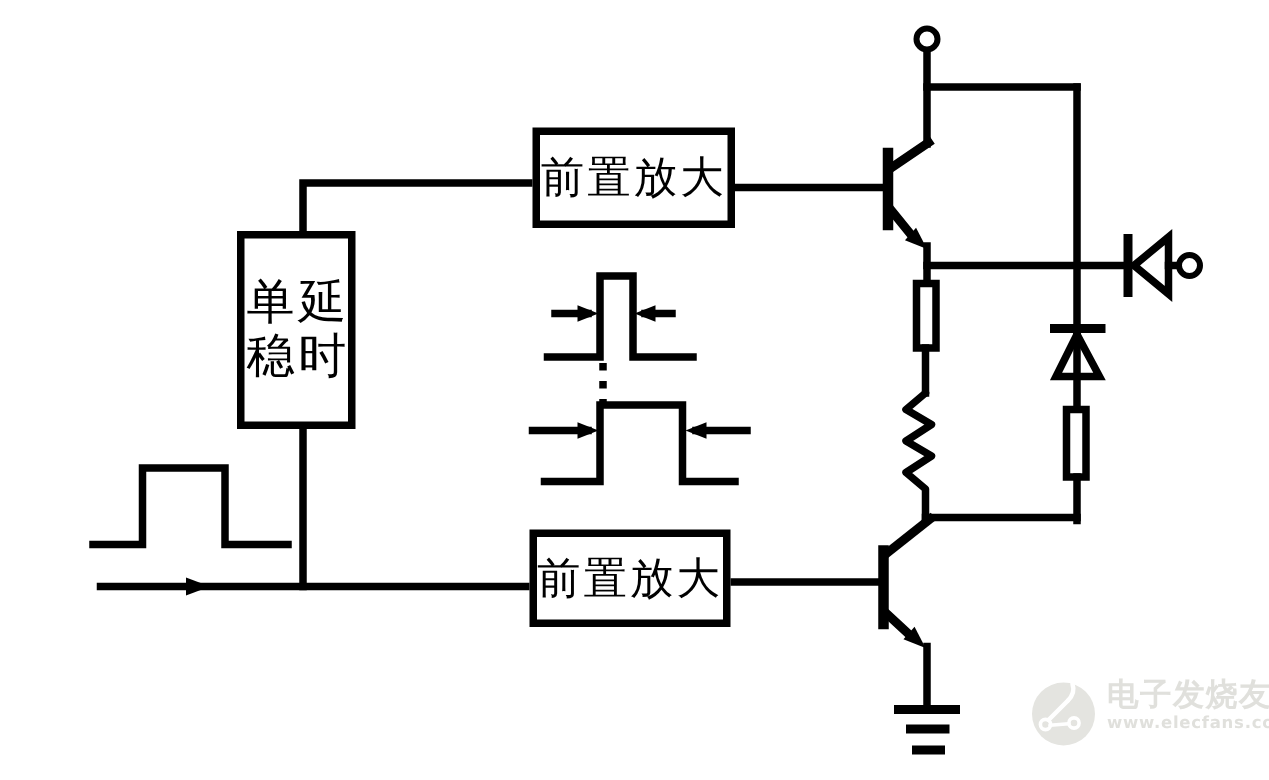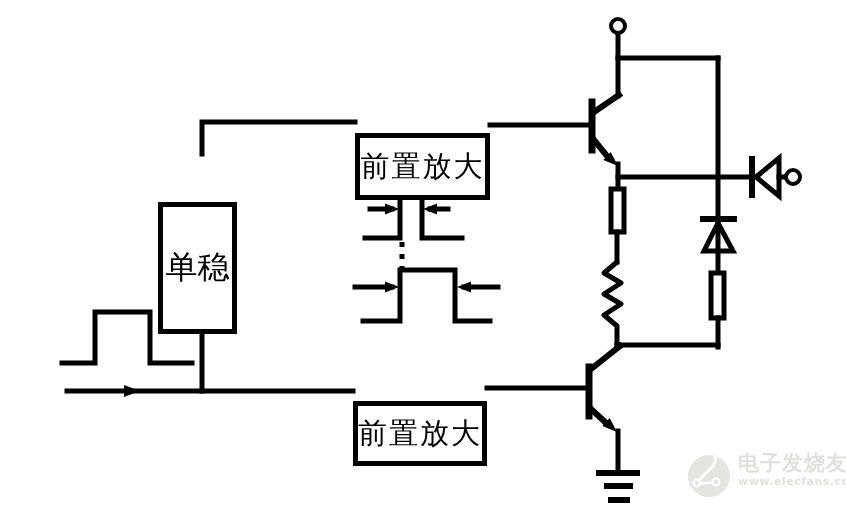--- a/index.html
+++ b/index.html
@@ -15,21 +15,21 @@
   .zig{fill:none;stroke:var(--line,#000);stroke-width:5;stroke-linejoin:round;stroke-linecap:round;}
   .dot{fill:none;stroke:var(--line,#000);stroke-width:5;stroke-dasharray:5 7;}
   .blk{fill:var(--line,#000);stroke:none;}
   .sym{fill:#fff;stroke:var(--line,#000);stroke-width:5;}
   .term{fill:#fff;stroke:var(--line,#000);stroke-width:4;}
 
   
   .block{position:absolute;box-sizing:border-box;border:5px solid var(--line,#000);
          background:#fff;display:flex;align-items:center;justify-content:center;
          text-align:center;color:var(--line,#000);
-         font-family:"DejaVu Serif","Liberation Serif",serif;margin-top:48px;}
+         font-family:"DejaVu Serif","Liberation Serif",serif;}
   .block .stack{display:flex;flex-direction:row;line-height:1.12;justify-content:center;}
   #monostable-block{left:158px;top:154px;width:79px;height:132px;font-size:32px;}
   #preamp-top-block{left:355px;top:85px;width:135px;height:67px;font-size:29px;letter-spacing:2px;}
   #preamp-bottom-block{left:353px;top:353px;width:134px;height:65px;font-size:29px;letter-spacing:2px;}
 
   
   #watermark{position:absolute;left:686px;top:452px;width:160px;height:66px;
              display:flex;align-items:flex-start;color:var(--wm,#dfdfdb);}
   #wm-logo{flex:0 0 auto;}
   #wm-text{margin-left:6px;}
@@ -122,20 +122,21 @@
     <g>
       <line class="w6" x1="599" y1="473" x2="637" y2="473"></line>
       <line class="w6" x1="607" y1="486" x2="630" y2="486"></line>
       <line class="w6" x1="611" y1="500" x2="627" y2="500"></line>
     </g>
   </svg>
 
   <div class="block" id="monostable-block">
     <div class="stack">
       <span>单稳</span>
+      <span>延时</span>
     </div>
   </div>
 
   <div class="block" id="preamp-top-block">
     <span>前置放大</span>
   </div>
 
   <div class="block" id="preamp-bottom-block">
     <span>前置放大</span>
   </div>

